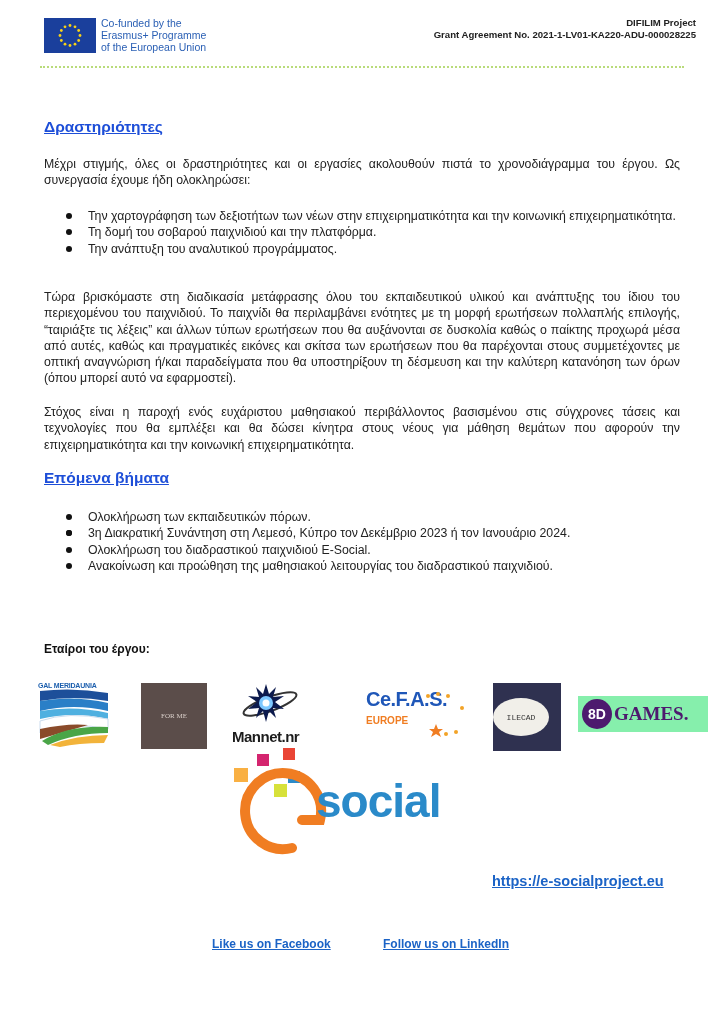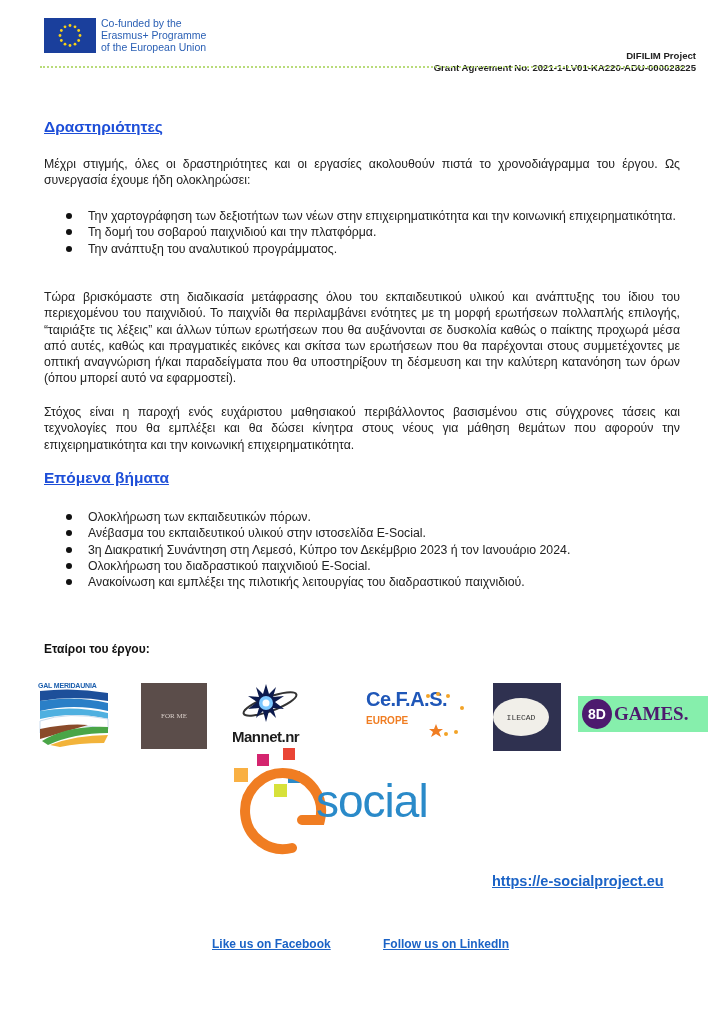--- a/index.html
+++ b/index.html
@@ -1,21 +1,21 @@
 <!DOCTYPE html>
 <html><head>
 <meta charset="utf-8">
 <style>
   html, body { margin: 0; padding: 0; background: #ffffff; }
   body { width: 724px; height: 1024px; position: relative; overflow: hidden; font-family: "Liberation Sans", sans-serif; color: #1a1a1a; }
   .abs { position: absolute; }
   
   .eu-flag { left: 44px; top: 18px; width: 52px; height: 35px; background: #1a3f9c; }
   .eu-text { left: 101px; top: 17px; font-size: 10.5px; line-height: 12px; color: #2a5fb4; }
-  .hdr-right { right: 28px; top: 17px; text-align: right; font-size: 9.6px; line-height: 12.4px; font-weight: bold; color: #222; margin-top: 33px; }
+  .hdr-right { right: 28px; top: 17px; text-align: right; font-size: 9.6px; line-height: 12.4px; font-weight: bold; color: #222; }
   .hdr-line { left: 40px; top: 66px; width: 644px; height: 0; border-top: 2px dotted #b9db7a; }
   
   .h2 { font-size: 15.5px; font-weight: bold; text-decoration: underline; color: #1d4ed8; }
   .para { left: 44px; width: 636px; font-size: 12.3px; line-height: 16.3px; text-align: justify; color: #222; }
   ul.bl { margin: 0; padding: 0; list-style: none; }
   ul.bl li { position: relative; padding-left: 44px; font-size: 12.3px; line-height: 16.3px; text-align: justify; color: #222; }
   ul.bl li .dot { position: absolute; left: 22px; top: 5px; width: 6px; height: 6px; border-radius: 50%; background: #111; }
   .partners-label { left: 44px; top: 642px; font-size: 12px; font-weight: bold; color: #111; }
   .logo { position: absolute; }
   a.link { color: #1b63c6; font-weight: bold; text-decoration: underline; }
@@ -59,24 +59,24 @@
     <li><span class="dot"></span><span>Την ανάπτυξη του αναλυτικού προγράμματος.</span></li>
   </ul>
 </div>
 <div class="abs para" style="top:289px;">Τώρα βρισκόμαστε στη διαδικασία μετάφρασης όλου του εκπαιδευτικού υλικού και ανάπτυξης του ίδιου του περιεχομένου του παιχνιδιού. Το παιχνίδι θα περιλαμβάνει ενότητες με τη μορφή ερωτήσεων πολλαπλής επιλογής, “ταιριάξτε τις λέξεις” και άλλων τύπων ερωτήσεων που θα αυξάνονται σε δυσκολία καθώς ο παίκτης προχωρά μέσα από αυτές, καθώς και πραγματικές εικόνες και σκίτσα των ερωτήσεων που θα παρέχονται στους συμμετέχοντες με οπτική αναγνώριση ή/και παραδείγματα που θα υποστηρίξουν τη δέσμευση και την καλύτερη κατανόηση των όρων (όπου μπορεί αυτό να εφαρμοστεί).</div>
 <div class="abs para" style="top:404px;">Στόχος είναι η παροχή ενός ευχάριστου μαθησιακού περιβάλλοντος βασισμένου στις σύγχρονες τάσεις και τεχνολογίες που θα εμπλέξει και θα δώσει κίνητρα στους νέους για μάθηση θεμάτων που αφορούν την επιχειρηματικότητα και την κοινωνική επιχειρηματικότητα.</div>
 
 <div class="abs h2" style="left:44px; top:469px;">Επόμενα βήματα</div>
 <div class="abs" style="left:44px; top:509px; width:636px;">
   <ul class="bl">
     <li><span class="dot"></span><span>Ολοκλήρωση των εκπαιδευτικών πόρων.</span></li>
-    <li><span class="dot"></span><span>Ανέβασμα του εκπαιδευτικού υλικού στην ιστοσελίδα E-Social.</span></li>
+    <li><span class="dot"></span></li>
     <li><span class="dot"></span><span>3η Διακρατική Συνάντηση στη Λεμεσό, Κύπρο τον Δεκέμβριο 2023 ή τον Ιανουάριο 2024.</span></li>
     <li><span class="dot"></span><span>Ολοκλήρωση του διαδραστικού παιχνιδιού E-Social.</span></li>
-    <li><span class="dot"></span><span>Ανακοίνωση και εμπλέξει της πιλοτικής λειτουργίας του διαδραστικού παιχνιδιού.</span></li>
+    <li><span class="dot"></span><span>Ανακοίνωση και προώθηση της μαθησιακού λειτουργίας του διαδραστικού παιχνιδιού.</span></li>
   </ul>
 </div>
 
 <div class="abs partners-label">Εταίροι του έργου:</div>
 
 <div class="logo" style="left:38px; top:682px; width:72px; height:68px;">
   <div style="font-size:7px; font-weight:bold; color:#1c5fae; letter-spacing:-0.2px;">GAL MERIDAUNIA</div>
   <svg width="72" height="58" viewBox="0 0 72 58">
     <path d="M2 2 Q36 -2 70 4 L70 12 Q36 6 2 12Z" fill="#1d4f9a"></path>
     <path d="M2 12 Q36 6 70 14 L70 22 Q36 14 2 22Z" fill="#2a7fc7"></path>
@@ -130,18 +130,18 @@
 <div class="logo" style="left:232px; top:748px; width:240px; height:112px;">
   <svg width="240" height="112" viewBox="0 0 240 112">
     <rect x="2" y="20" width="14" height="14" fill="#f9b043"></rect>
     <rect x="25" y="6" width="12" height="12" fill="#d4256f"></rect>
     <rect x="51" y="0" width="12" height="12" fill="#ea4535"></rect>
     <rect x="42" y="21" width="9" height="9" fill="#1e7a3a"></rect>
     <rect x="56" y="23" width="12" height="12" fill="#2a8ac9"></rect>
     <rect x="42" y="36" width="13" height="13" fill="#d7e13a"></rect>
     <path d="M70 72 H88 A38 38 0 1 0 60 100" fill="none" stroke="#f07d22" stroke-width="10" stroke-linecap="round"></path>
   </svg>
-  <div style="position:absolute; left:84px; top:26px; font-size:46px; font-weight:normal; color:#2a8ac9; letter-spacing:-1px;">social</div>
+  <div style="position:absolute; left:84px; top:26px; font-size:46px; font-weight:bold; color:#2a8ac9; letter-spacing:-1px;">social</div>
 </div>
 
 <a class="abs link" style="left:492px; top:873px; font-size:14.5px;">https://e-socialproject.eu</a>
 <a class="abs link" style="left:212px; top:937px; font-size:12px;">Like us on Facebook</a>
 <a class="abs link" style="left:383px; top:937px; font-size:12px;">Follow us on LinkedIn</a>
 
 </body></html>

